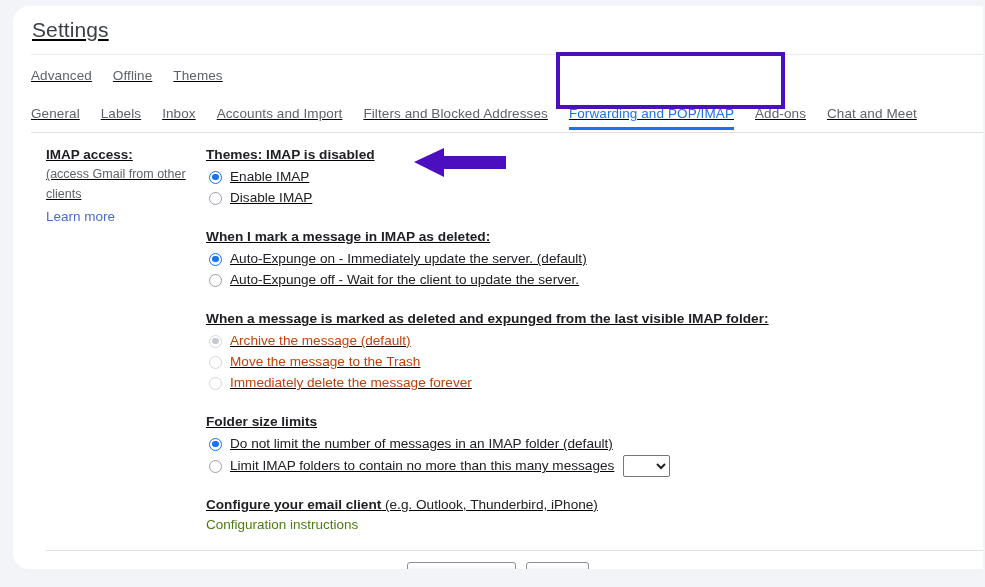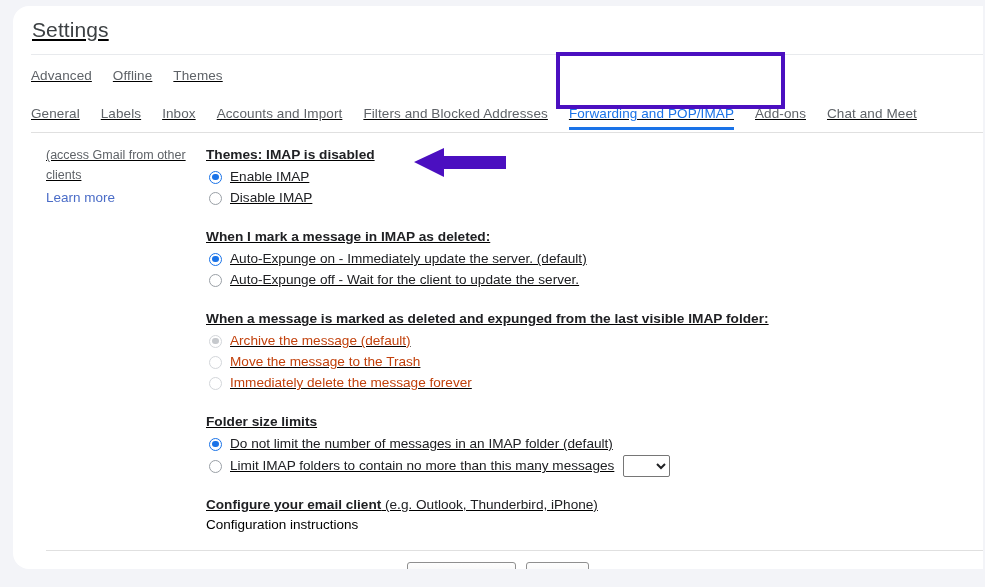--- a/index.html
+++ b/index.html
@@ -115,21 +115,21 @@
     margin-top: 1px;
   }
   .link {
     font-size: 13.5px;
     color: #4a6cc7;
     line-height: 20px;
     cursor: pointer;
     display: inline-block;
     margin-top: 3px;
   }
-  .link.blueish { color: #000000; }
+  .link.blueish { color: #4d7c0f; }
 
   .section { margin-bottom: 22px; }
   .section-title {
     font-size: 13.7px;
     font-weight: bold;
     color: #202124;
     margin-bottom: 3px;
     line-height: 19px;
   }
 
@@ -260,20 +260,21 @@
       <div class="tab active">Forwarding and POP/IMAP</div>
       <div class="tab">Add-ons</div>
       <div class="tab">Chat and Meet</div>
     </div>
   </div>
   <div class="tabs-divider"></div>
 
   <div class="content">
 
     <div class="col-left">
+      <div class="label-strong">IMAP access:</div>
       <div class="label-note">(access Gmail from other clients</div>
       <div class="link">Learn more</div>
     </div>
 
     <div class="col-right">
 
       <div class="section" style="margin-bottom:19px;">
         <div class="section-title">Themes: IMAP is disabled</div>
         <div class="opt-row">
           <span class="radio checked"></span>

